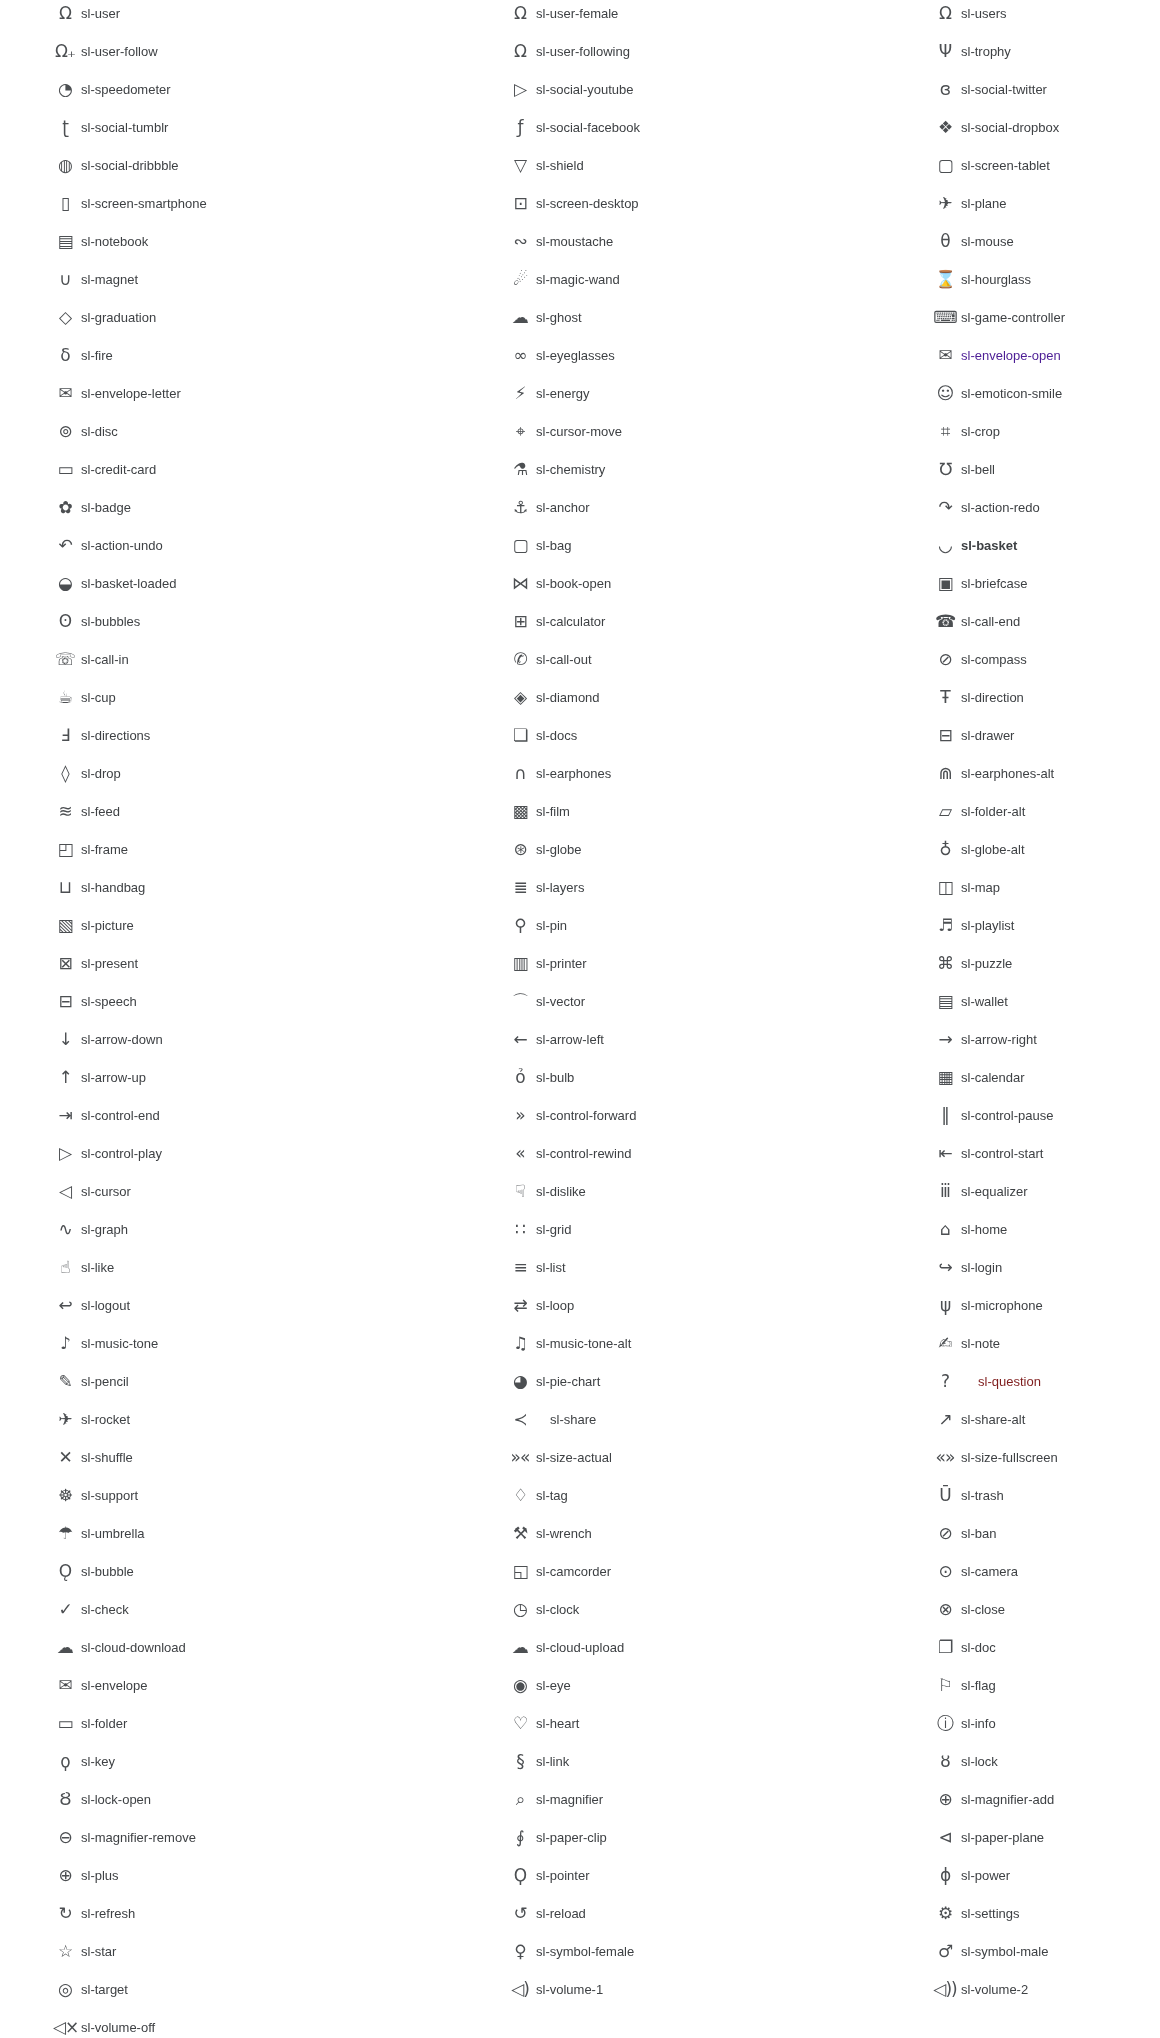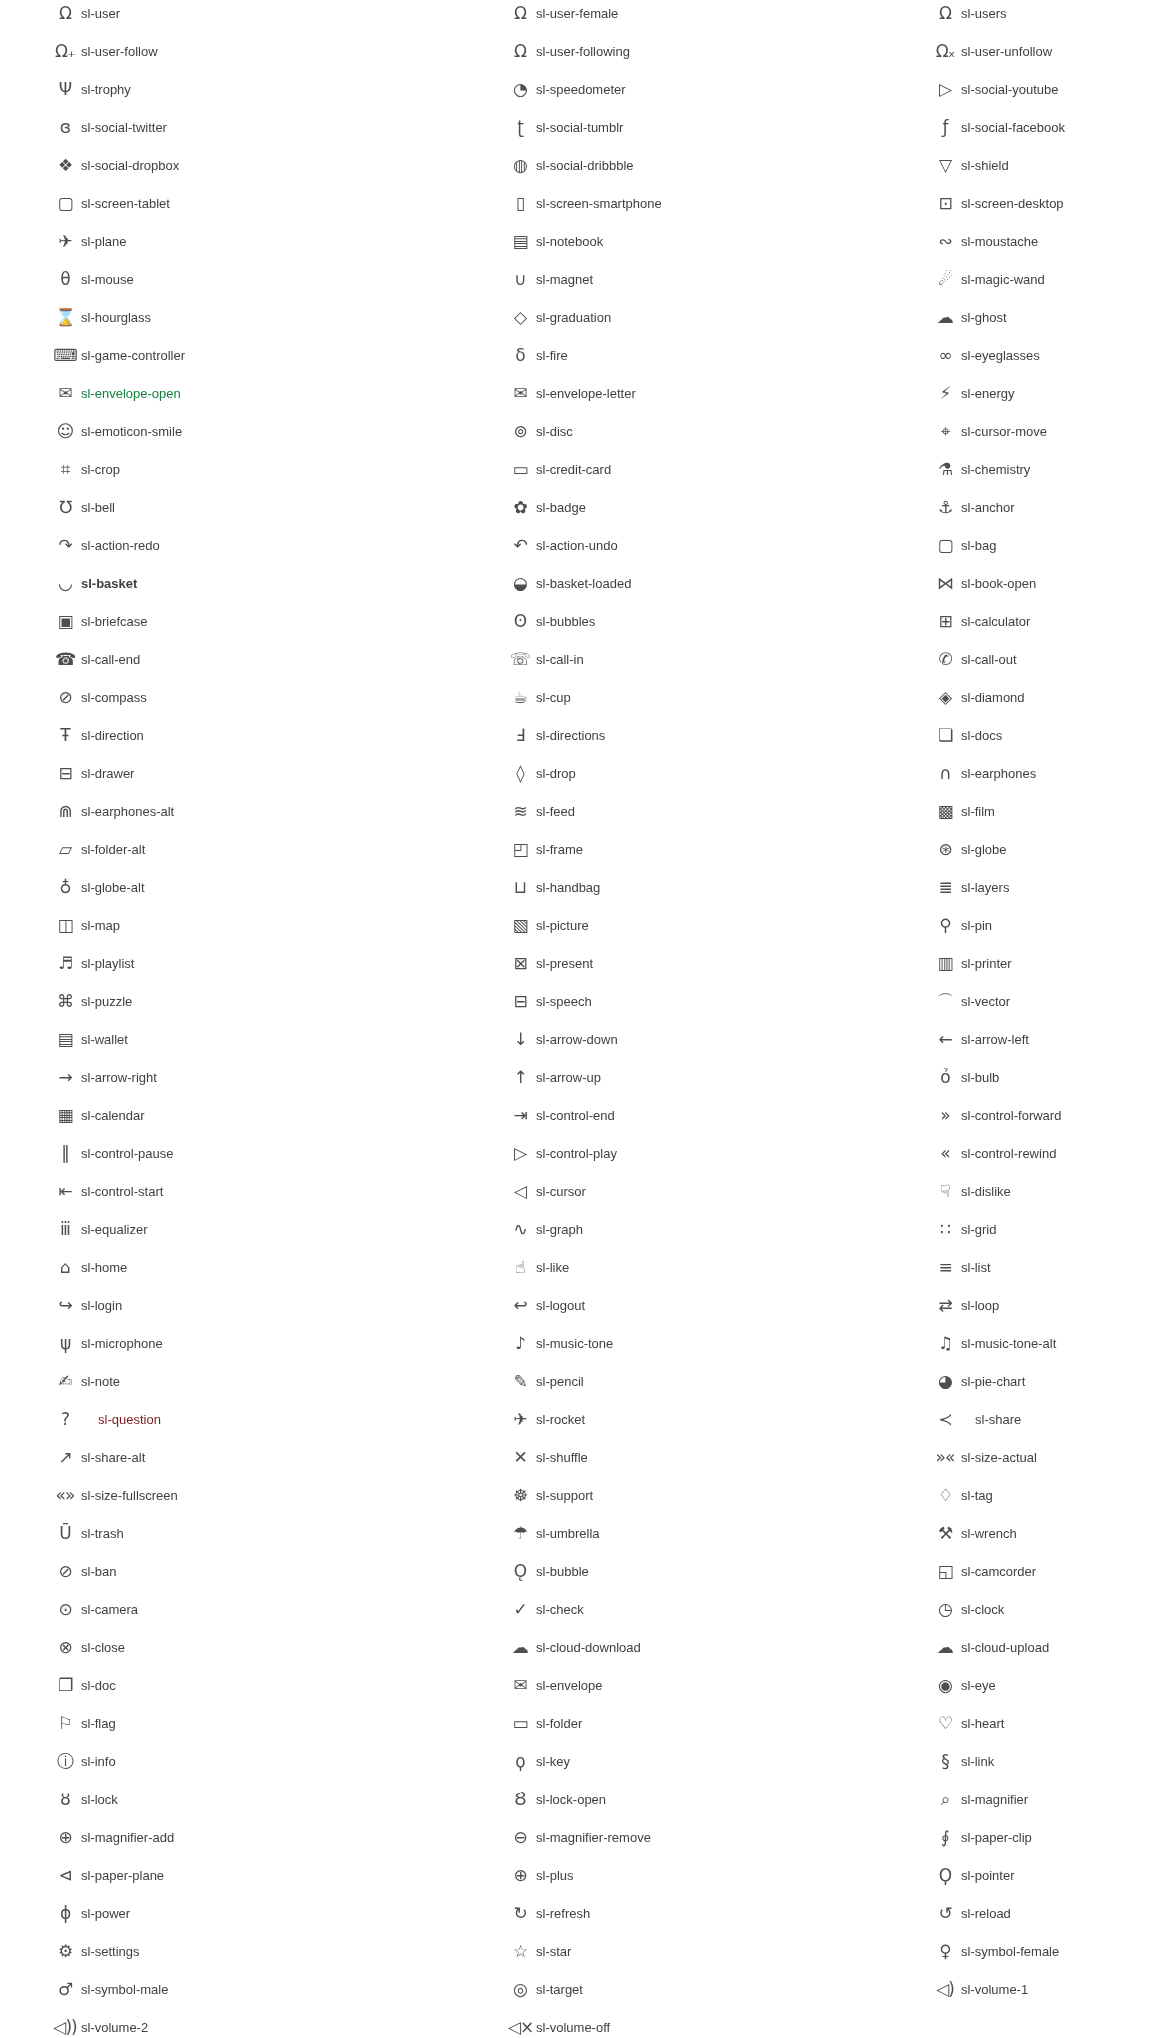--- a/index.html
+++ b/index.html
@@ -52,24 +52,20 @@
     </div>
     <div class="item">
       <span class="glyph" style="color: rgb(76, 79, 82);">Ω₊</span>
       <span class="label" style="color: rgb(62, 65, 68);">sl-user-follow</span>
     </div>
     <div class="item">
       <span class="glyph" style="color: rgb(76, 79, 82);">Ω</span>
       <span class="label" style="color: rgb(62, 65, 68);">sl-user-following</span>
     </div>
     <div class="item">
-      <span class="glyph" style="color: rgb(76, 79, 82);">Ωₓ</span>
-      <span class="label" style="color: rgb(62, 65, 68);">sl-user-unfollow</span>
-    </div>
-    <div class="item">
       <span class="glyph" style="color: rgb(76, 79, 82);">Ψ</span>
       <span class="label" style="color: rgb(62, 65, 68);">sl-trophy</span>
     </div>
     <div class="item">
       <span class="glyph" style="color: rgb(76, 79, 82);">◔</span>
       <span class="label" style="color: rgb(62, 65, 68);">sl-speedometer</span>
     </div>
     <div class="item">
       <span class="glyph" style="color: rgb(76, 79, 82);">▷</span>
       <span class="label" style="color: rgb(62, 65, 68);">sl-social-youtube</span>
@@ -153,21 +149,21 @@
     <div class="item">
       <span class="glyph" style="color: rgb(76, 79, 82);">δ</span>
       <span class="label" style="color: rgb(62, 65, 68);">sl-fire</span>
     </div>
     <div class="item">
       <span class="glyph" style="color: rgb(76, 79, 82);">∞</span>
       <span class="label" style="color: rgb(62, 65, 68);">sl-eyeglasses</span>
     </div>
     <div class="item">
       <span class="glyph" style="color: rgb(76, 79, 82);">✉</span>
-      <span class="label" style="color: #15803d;">sl-envelope-open</span>
+      <span class="label" style="color: #4c1d95;">sl-envelope-open</span>
     </div>
     <div class="item">
       <span class="glyph" style="color: rgb(76, 79, 82);">✉</span>
       <span class="label" style="color: rgb(62, 65, 68);">sl-envelope-letter</span>
     </div>
     <div class="item">
       <span class="glyph" style="color: rgb(76, 79, 82);">⚡</span>
       <span class="label" style="color: rgb(62, 65, 68);">sl-energy</span>
     </div>
     <div class="item">

